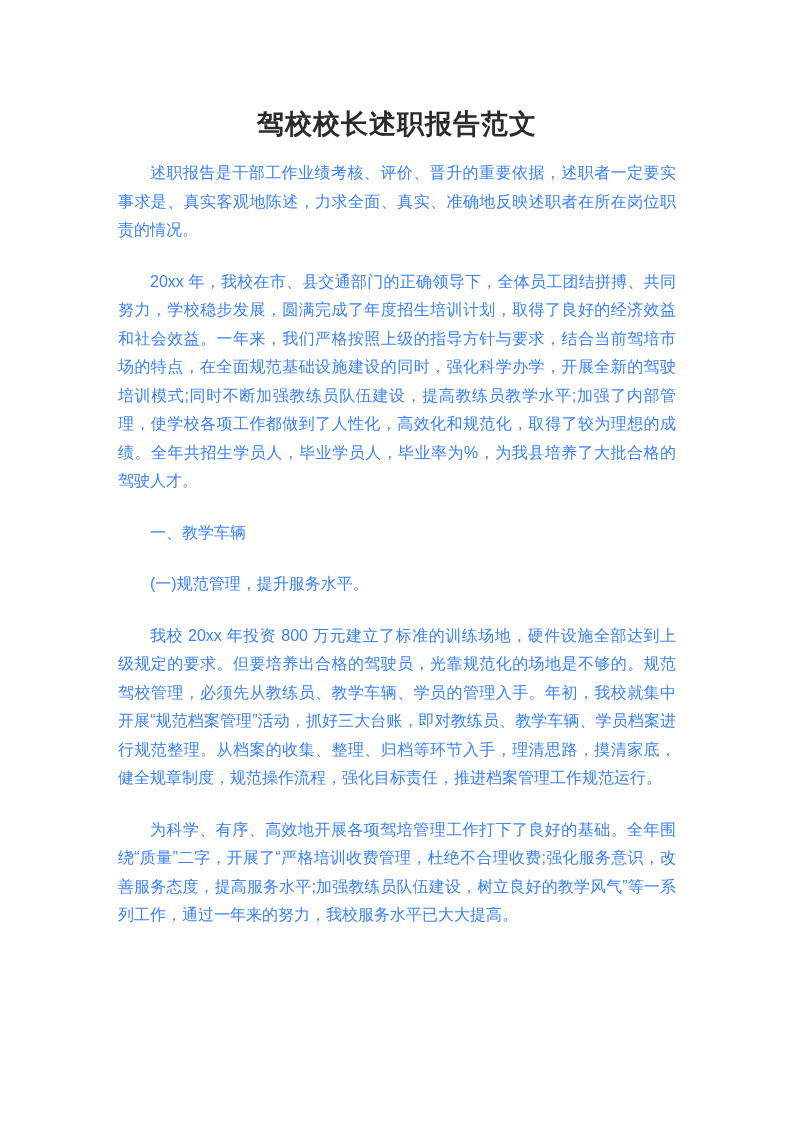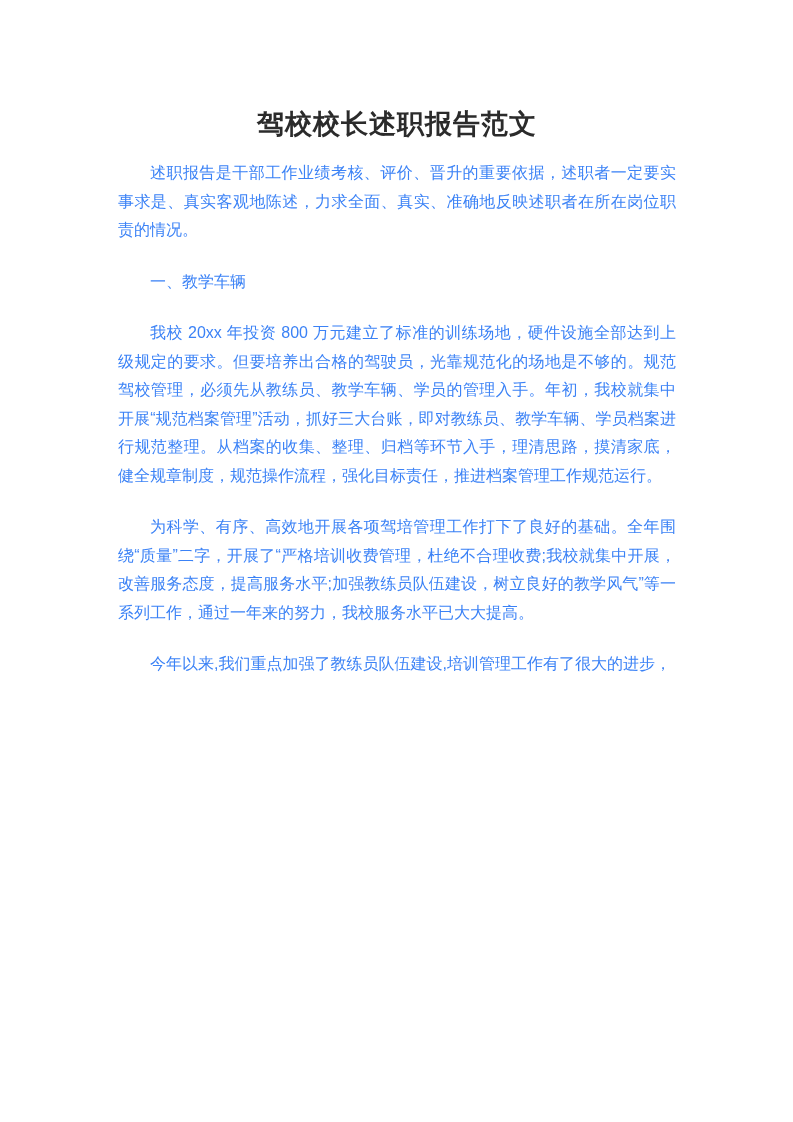--- a/index.html
+++ b/index.html
@@ -44,24 +44,25 @@
 </style>
 </head>
 <body>
 
 <div class="page">
 
   <h1 class="doc-title">驾校校长述职报告范文</h1>
 
   <p class="doc-block">述职报告是干部工作业绩考核、评价、晋升的重要依据，述职者一定要实事求是、真实客观地陈述，力求全面、真实、准确地反映述职者在所在岗位职责的情况。</p>
 
+  <p class="doc-block">20xx 年，我校在市、县交通部门的正确领导下，全体员工团结拼搏、共同努力，学校稳步发展，圆满完成了年度招生培训计划，取得了良好的经济效益和社会效益。一年来，我们严格按照上级的指导方针与要求，结合当前驾培市场的特点，在全面规范基础设施建设的同时，强化科学办学，开展全新的驾驶培训模式;同时不断加强教练员队伍建设，提高教练员教学水平;加强了内部管理，使学校各项工作都做到了人性化，高效化和规范化，取得了较为理想的成绩。全年共招生学员人，毕业学员人，毕业率为%，为我县培养了大批合格的驾驶人才。</p>
 
   <p class="doc-block">一、教学车辆</p>
 
+  <p class="doc-block">(一)规范管理，提升服务水平。</p>
 
   <p class="doc-block">我校 20xx 年投资 800 万元建立了标准的训练场地，硬件设施全部达到上级规定的要求。但要培养出合格的驾驶员，光靠规范化的场地是不够的。规范驾校管理，必须先从教练员、教学车辆、学员的管理入手。年初，我校就集中开展“规范档案管理”活动，抓好三大台账，即对教练员、教学车辆、学员档案进行规范整理。从档案的收集、整理、归档等环节入手，理清思路，摸清家底，健全规章制度，规范操作流程，强化目标责任，推进档案管理工作规范运行。</p>
 
-  <p class="doc-block">为科学、有序、高效地开展各项驾培管理工作打下了良好的基础。全年围绕“质量”二字，开展了“严格培训收费管理，杜绝不合理收费;我校就集中开展，改善服务态度，提高服务水平;加强教练员队伍建设，树立良好的教学风气”等一系列工作，通过一年来的努力，我校服务水平已大大提高。</p>
+  <p class="doc-block">为科学、有序、高效地开展各项驾培管理工作打下了良好的基础。全年围绕“质量”二字，开展了“严格培训收费管理，杜绝不合理收费;强化服务意识，改善服务态度，提高服务水平;加强教练员队伍建设，树立良好的教学风气”等一系列工作，通过一年来的努力，我校服务水平已大大提高。</p>
 
 
-  <p class="doc-block">今年以来,我们重点加强了教练员队伍建设,培训管理工作有了很大的进步，</p>
 
 </div>
 
 </body></html>

